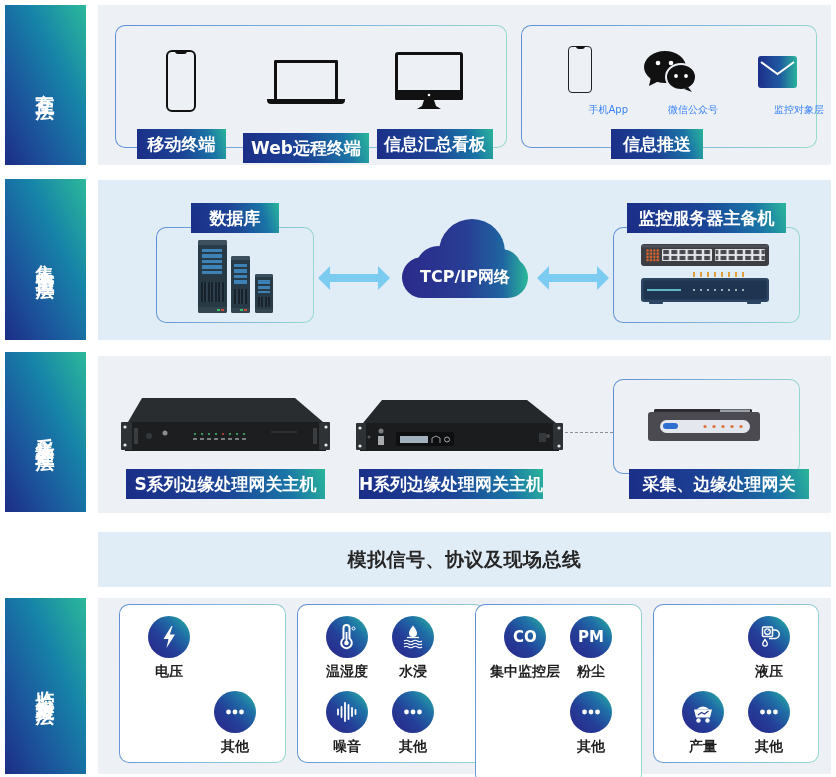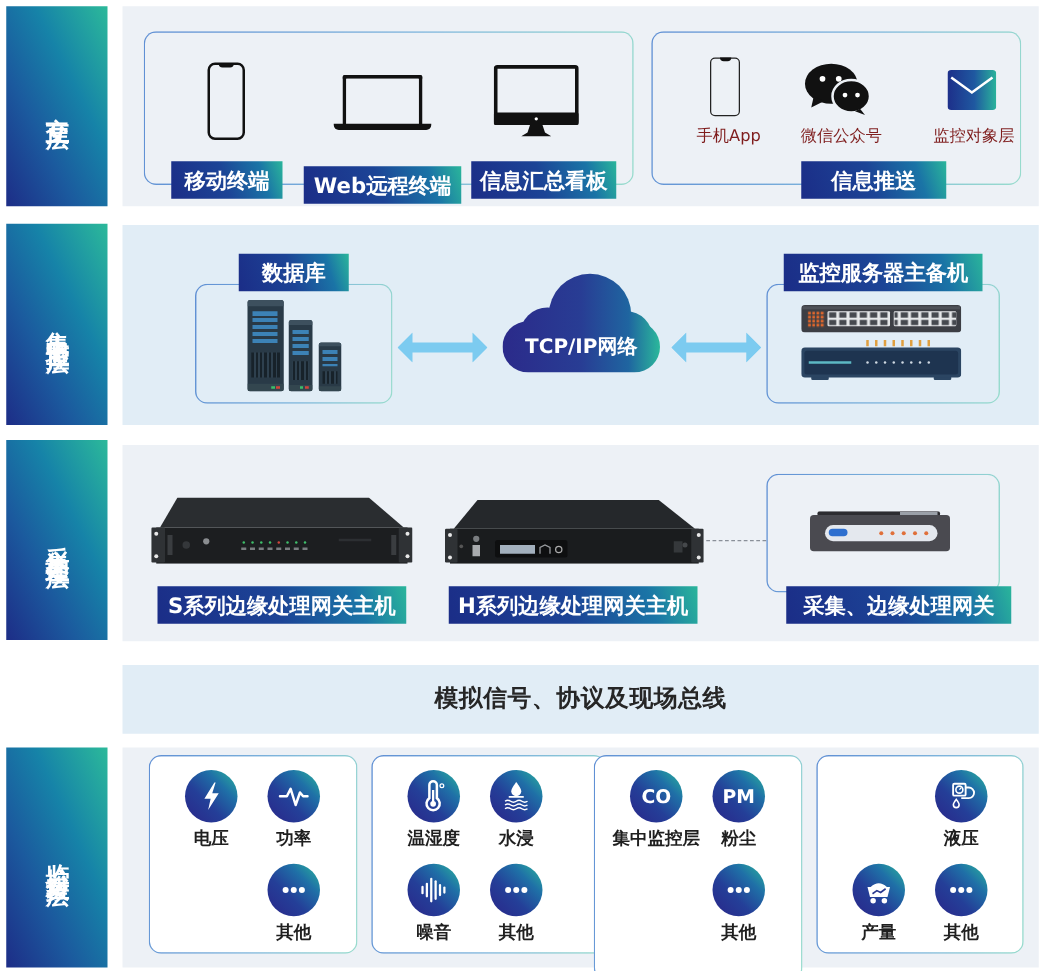--- a/index.html
+++ b/index.html
@@ -15,21 +15,21 @@
 .gbox.p1{background:linear-gradient(#edf1f6,#edf1f6) padding-box,linear-gradient(100deg,#5f8fd4 0%,#7fb6dc 55%,#98dccd 100%) border-box}
 .gbox.p2{background:linear-gradient(#e1edf6,#e1edf6) padding-box,linear-gradient(100deg,#5f8fd4 0%,#7fb6dc 55%,#98dccd 100%) border-box}
 .gbox.w{background:linear-gradient(#ffffff,#ffffff) padding-box,linear-gradient(100deg,#5f8fd4 0%,#7fb6dc 55%,#98dccd 100%) border-box}
 .blabel{position:absolute;height:30px;display:flex;align-items:center;justify-content:center;color:#fff;font-weight:bold;font-size:17px;white-space:nowrap;background:linear-gradient(72deg,#1b2d87 0%,#1c4496 48%,#1a74a6 80%,#2ab59b 100%)}
 .phone{border:2px solid #111;border-radius:6px}
 .phone.sm{border:1.5px solid #222;border-radius:4px}
 .notch{position:absolute;left:50%;top:-1px;width:12px;height:3px;margin-left:-6px;background:#111;border-radius:0 0 3px 3px}
 .phone.sm .notch{width:9px;margin-left:-4.5px;height:2.5px}
 .laptop-screen{position:absolute;border:3px solid #111;border-bottom:none;border-radius:2px 2px 0 0}
 .laptop-base{position:absolute;background:#111;border-radius:0 0 4px 4px}
-.chan-label{position:absolute;width:90px;height:18px;line-height:18px;text-align:center;font-size:13px;color:#7f1d1d}
+.chan-label{position:absolute;width:90px;height:18px;line-height:18px;text-align:right;font-size:10px;color:#3b82f6}
 .tower{position:absolute;background:#293a47;border-radius:2px;overflow:hidden}
 .t-cap{position:absolute;left:0;right:0;top:0;background:#3d505e}
 .t-bays{position:absolute;left:4px;right:5px;background:repeating-linear-gradient(to bottom,#3c82b6 0 3.5px,#293a47 3.5px 5.5px)}
 .t-vent{position:absolute;left:3px;right:3px;background:repeating-linear-gradient(to right,#17222a 0 2px,#2e404e 2px 3.5px)}
 .t-base{position:absolute;left:0;right:0;bottom:0;height:6px;background:#33464f}
 .t-leds{position:absolute;right:3px;bottom:2px;width:7px;height:2px;background:linear-gradient(to right,#3bbf6a 0 40%,transparent 40% 60%,#d2453c 60%)}
 .cloud-text{position:absolute;left:402px;top:266px;width:126px;height:22px;line-height:22px;text-align:center;color:#fff;font-weight:bold;font-size:16px;white-space:nowrap}
 .dash{position:absolute;left:565px;top:432px;width:48px;border-top:1.5px dashed #8a9099}
 .bus-text{position:absolute;left:98px;top:532px;width:733px;height:55px;line-height:55px;text-align:center;font-weight:bold;font-size:19px;color:#262626;letter-spacing:0.5px}
 .obj{position:absolute;width:70px;height:70px}
@@ -107,21 +107,21 @@
       </linearGradient>
     </defs>
   <rect x="0" y="0" width="39" height="32" rx="3" fill="url(#mailg)"></rect>
   <polyline points="3,6 19.5,18 36,6" fill="none" stroke="#fff" stroke-width="2"></polyline>
 </svg>
 
 <div class="chan-label" style="left:538px;top:101px">手机App</div>
 <div class="chan-label" style="left:628px;top:101px">微信公众号</div>
 <div class="chan-label" style="left:734px;top:101px">监控对象层</div>
 
-<div class="blabel" style="left:641px;top:129px;width:116px">信息推送</div>
+<div class="blabel" style="left:611px;top:129px;width:92px">信息推送</div>
 
 <div class="gbox p2" style="left:156px;top:227px;width:158px;height:96px"></div>
 <div class="blabel" style="left:191px;top:203px;width:88px">数据库</div>
 
 <div class="tower" style="left:198px;top:240px;width:29px;height:73px">
   <div class="t-cap" style="height:5px"></div>
   <div class="t-bays" style="top:9px;height:27px"></div>
   <div class="t-vent" style="top:42px;height:20px"></div>
   <div class="t-base"></div>
   <div class="t-leds"></div>
@@ -268,21 +268,21 @@
   <circle cx="25" cy="31" r="2.5" fill="#7a7d80"></circle>
   <rect x="22" y="36" width="6" height="9" fill="#a8abae"></rect>
   <circle cx="13" cy="37" r="1.5" fill="#555"></circle>
   <rect x="40" y="32" width="58" height="14" rx="2" fill="#0e0f10"></rect>
   <rect x="44" y="36" width="28" height="7" fill="#a3b0bd"></rect>
   <path d="M76 43 V38 L80 36 L84 38 V43" stroke="#9a9da0" fill="none" stroke-width="1"></path>
   <circle cx="91" cy="39.5" r="2.5" stroke="#aaa" fill="none" stroke-width="1"></circle>
   <rect x="183" y="33" width="7" height="9" fill="#35383b"></rect>
   <circle cx="192" cy="36" r="2" fill="#45484b"></circle>
 </svg>
-<div class="blabel" style="left:359px;top:469px;width:199px">H系列边缘处理网关主机</div>
+<div class="blabel" style="left:359px;top:469px;width:184px">H系列边缘处理网关主机</div>
 
 <div class="dash"></div>
 
 <div class="gbox p1" style="left:613px;top:379px;width:187px;height:95px"></div>
 <svg class="abs" style="left:648px;top:409px" width="112" height="34" viewBox="0 0 112 34">
   <rect x="6" y="0" width="98" height="5" rx="1.5" fill="#2c2c30"></rect>
   <rect x="72" y="0.5" width="30" height="3" fill="#9aa0a8"></rect>
   <rect x="0" y="3" width="112" height="29" rx="3" fill="#4a4a50"></rect>
   <rect x="12" y="11" width="90" height="13" rx="6.5" fill="#e4e8ee"></rect>
   <rect x="15" y="14" width="15" height="6" rx="3" fill="#2e6fcf"></rect>
@@ -300,28 +300,20 @@
 
 <div class="gbox w" style="left:119px;top:604px;width:167px;height:159px">
   <div class="obj" style="left:14px;top:11px">
     <div class="obj-c">
         <svg width="42" height="42" viewBox="0 0 42 42">
           <path d="M23.5 10 L15.5 23 H20.5 L18.5 32 L27 18.5 H21.8 L24.5 10 Z" fill="#fff"></path>
         </svg>
       </div>
     <div class="obj-l">电压</div>
   </div>
-  <div class="obj" style="left:80px;top:11px">
-    <div class="obj-c">
-        <svg width="42" height="42" viewBox="0 0 42 42">
-          <polyline points="10,21 15.5,21 18.5,15 22.5,28 26,18 28.5,21 32,21" fill="none" stroke="#fff" stroke-width="2" stroke-linejoin="round" stroke-linecap="round"></polyline>
-        </svg>
-      </div>
-    <div class="obj-l">功率</div>
-  </div>
   <div class="obj" style="left:80px;top:86px">
     <div class="obj-c">
         <svg width="42" height="42" viewBox="0 0 42 42">
           <g fill="#fff">
             <circle cx="14.5" cy="21" r="2.4"></circle>
             <circle cx="21" cy="21" r="2.4"></circle>
             <circle cx="27.5" cy="21" r="2.4"></circle>
           </g>
         </svg>
       </div>

